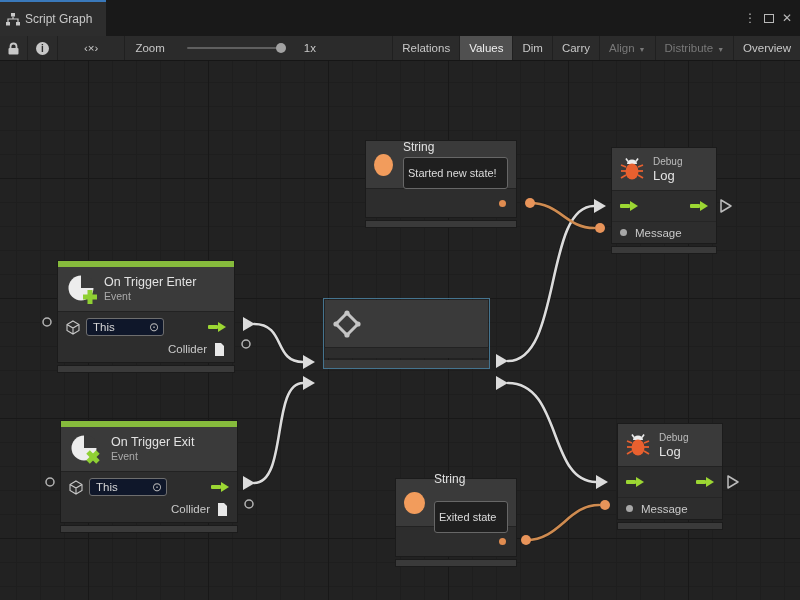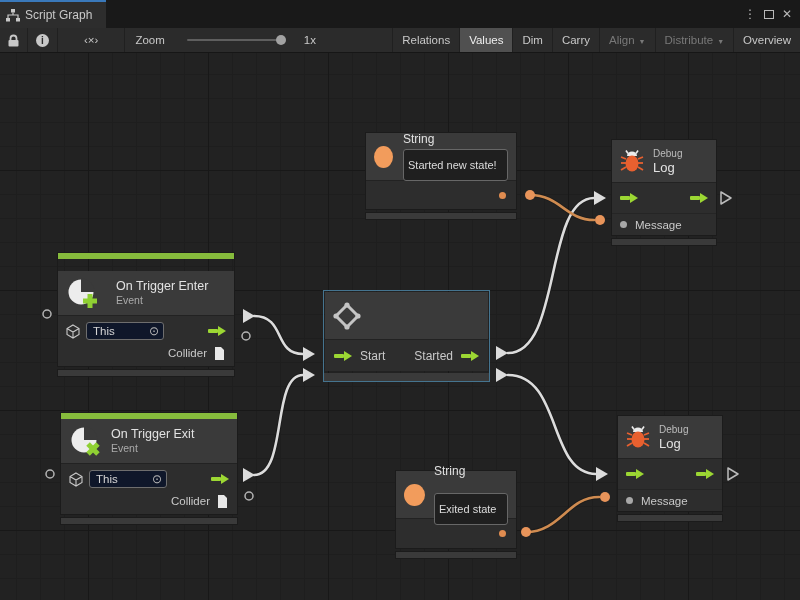--- a/index.html
+++ b/index.html
@@ -1,20 +1,20 @@
 <!DOCTYPE html>
 <html><head>
 <meta charset="utf-8">
 <style>
   * { margin:0; padding:0; box-sizing:border-box; }
   html,body { width:800px; height:600px; overflow:hidden; background:#191919;
               font-family:"Liberation Sans", sans-serif; -webkit-font-smoothing:antialiased; }
 
   
-  .tabbar { height:28px; background:#191919; display:flex; align-items:stretch; position:relative; }
+  .tabbar { height:36px; background:#191919; display:flex; align-items:stretch; position:relative; }
   .tab { display:flex; align-items:center; gap:5px; padding:0 14px 0 6px; background:#2d2d2d;
          border-top:2px solid #3a79bb; color:#c9c9c9; font-size:12px; }
   .win-controls { margin-left:auto; display:flex; align-items:center; gap:8px; padding-right:8px; color:#b9b9b9; }
   .win-controls span { font-size:12px; line-height:1; cursor:default; }
   .max-box { width:10px; height:9px; border:1.5px solid #b9b9b9; display:inline-block; }
 
   
   .toolbar { height:25px; background:#2b2b2b; border-bottom:1px solid #161616; display:flex; align-items:stretch;
              color:#c8c8c8; font-size:11.5px; white-space:nowrap; overflow:hidden; }
   .tbtn { display:flex; align-items:center; justify-content:center; padding:0 10px; border-right:1px solid #202020; }
@@ -238,21 +238,21 @@
           <span class="plabel">Message</span>
         </div>
       </div>
     </div>
     <div class="node-footer"></div>
   </div>
 
   <div class="node" style="left:57px; top:199px; width:178px;">
     <div class="node-main">
       <div class="greenbar"></div>
-      <div class="nhead" style="height:44px; padding:1px 8px; gap:16px;margin-top:12px;">
+      <div class="nhead" style="height:44px; padding:1px 8px; gap:4px;">
         <svg width="34" height="34" viewBox="0 0 34 34">
           <circle cx="15" cy="16" r="12.5" fill="#ededed"></circle>
           <path d="M15,16 L15,2.5 A13.5,13.5 0 0 1 28.5,16 Z" fill="#3a3a3a"></path>
           <g fill="#8fd033">
             <rect x="17" y="22.5" width="14" height="5"></rect>
             <rect x="21.5" y="18" width="5" height="14"></rect>
           </g>
         </svg>
         <div>
           <div class="ntitle" style="font-size:12.5px;">On Trigger Enter</div>
@@ -291,32 +291,20 @@
           <path d="M14,3 L25,14 L14,25 L3,14 Z" fill="none" stroke="#c4c4c4" stroke-width="3" stroke-linejoin="round"></path>
           <circle cx="14" cy="3" r="2.6" fill="#c4c4c4"></circle>
             <circle cx="25" cy="14" r="2.6" fill="#c4c4c4"></circle>
           <circle cx="14" cy="25" r="2.6" fill="#c4c4c4"></circle>
             <circle cx="3" cy="14" r="2.6" fill="#c4c4c4"></circle>
           <polygon points="7,14 13,10.5 13,17.5" fill="#3a3a3a"></polygon>
             <rect x="13" y="12.6" width="7" height="2.8" fill="#3a3a3a"></rect>
         </svg>
       </div>
       <div class="nbody" style="padding:5px 0;">
-        <div class="row" style="height:21px; padding:0 9px;">
-          <svg width="18" height="10" viewBox="0 0 18 10">
-            <rect x="0" y="3" width="10" height="4" rx="1" fill="#9cd733"></rect>
-              <polygon points="10,0 18,5 10,10" fill="#9cd733"></polygon>
-          </svg>
-          <span class="plabel" style="font-size:12px; margin-left:8px;">Start</span>
-          <span class="plabel" style="font-size:12px; margin-left:auto; margin-right:8px;">Started</span>
-          <svg width="18" height="10" viewBox="0 0 18 10">
-            <rect x="0" y="3" width="10" height="4" rx="1" fill="#9cd733"></rect>
-              <polygon points="10,0 18,5 10,10" fill="#9cd733"></polygon>
-          </svg>
-        </div>
       </div>
     </div>
     <div class="node-footer"></div>
   </div>
 
   <div class="node" style="left:60px; top:359px; width:178px;">
     <div class="node-main">
       <div class="greenbar"></div>
       <div class="nhead" style="height:44px; padding:0 8px; gap:8px;">
         <svg width="34" height="34" viewBox="0 0 34 34">

